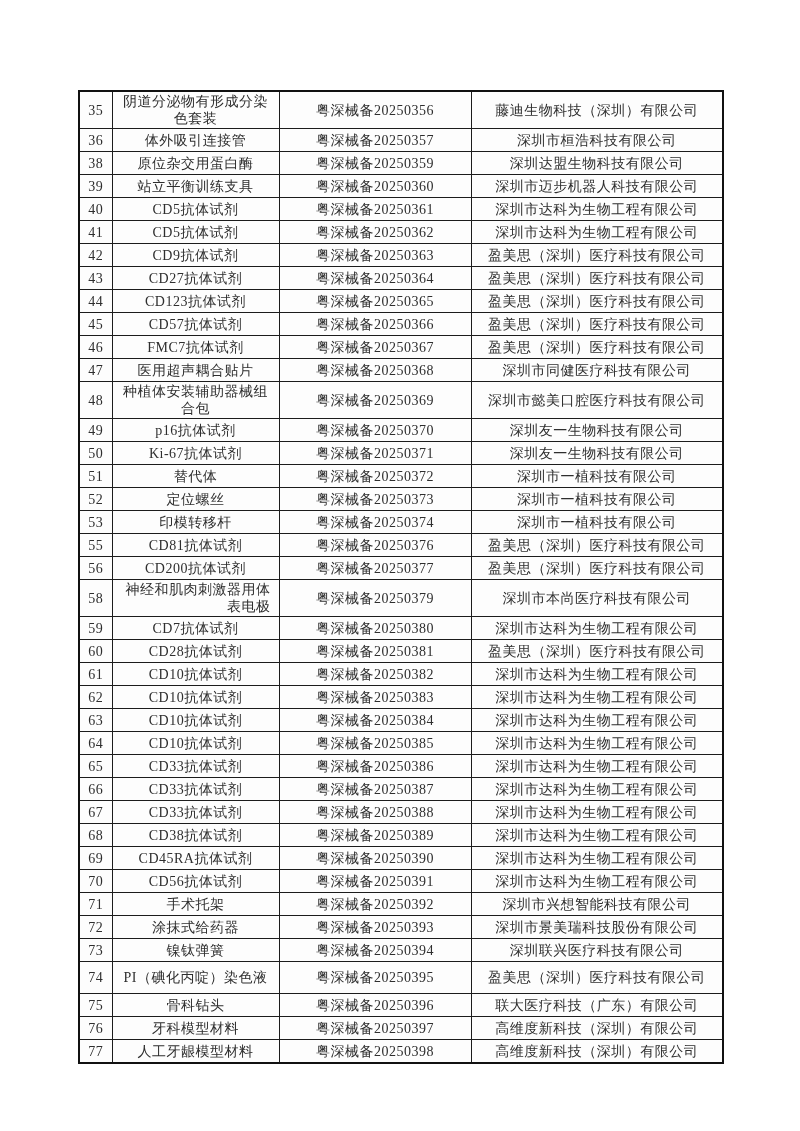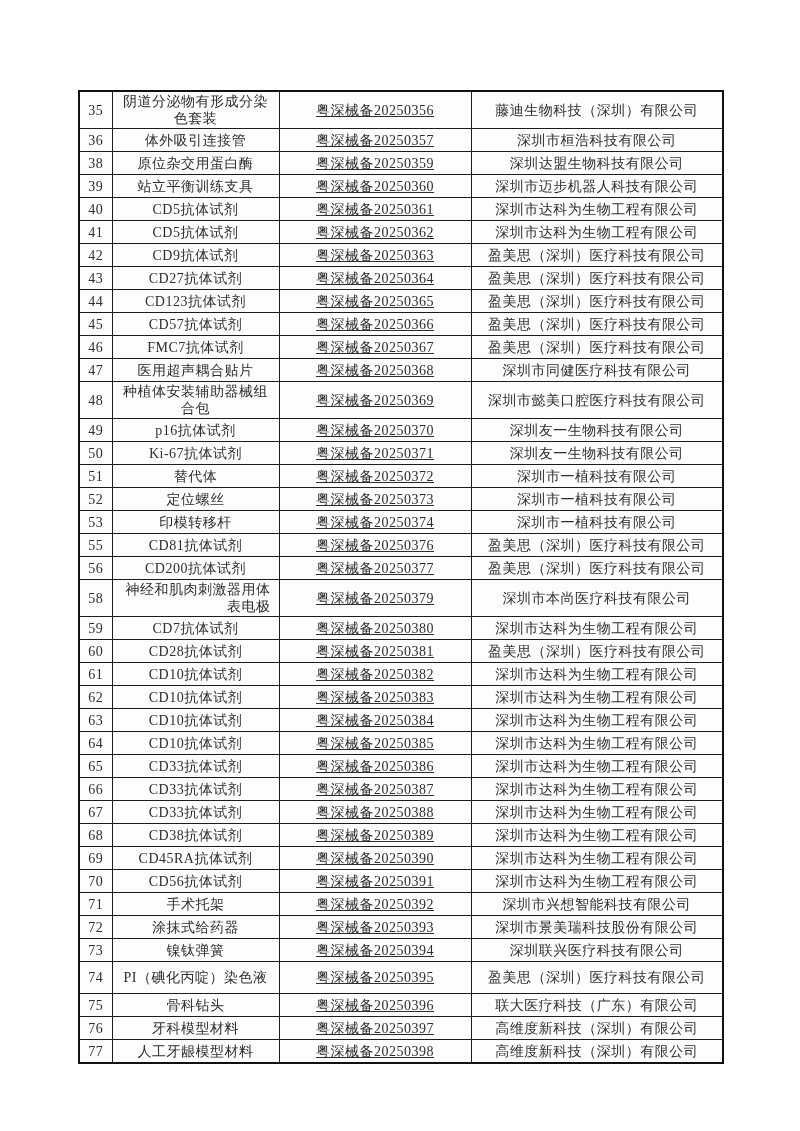--- a/index.html
+++ b/index.html
@@ -32,21 +32,21 @@
     line-height: 1.22;
     color: #2e2e2e;
     letter-spacing: 0.5px;
     padding: 1px 8px;
     overflow: hidden;
   }
   table.filing {
     border: 2px solid #111111;
   }
   td.c-no    { letter-spacing: 0; }
-  td.c-reg   { letter-spacing: 0.8px; text-decoration: underline; }
+  td.c-reg   { letter-spacing: 0.8px; }
   td.c-comp  { letter-spacing: 0.6px; border-radius: 15px; }
   tr.r-default td { height: 20px; }
 </style>
 </head>
 <body>
 
 <div class="page">
   <table class="filing">
     <colgroup>
       <col style="width:33px">

